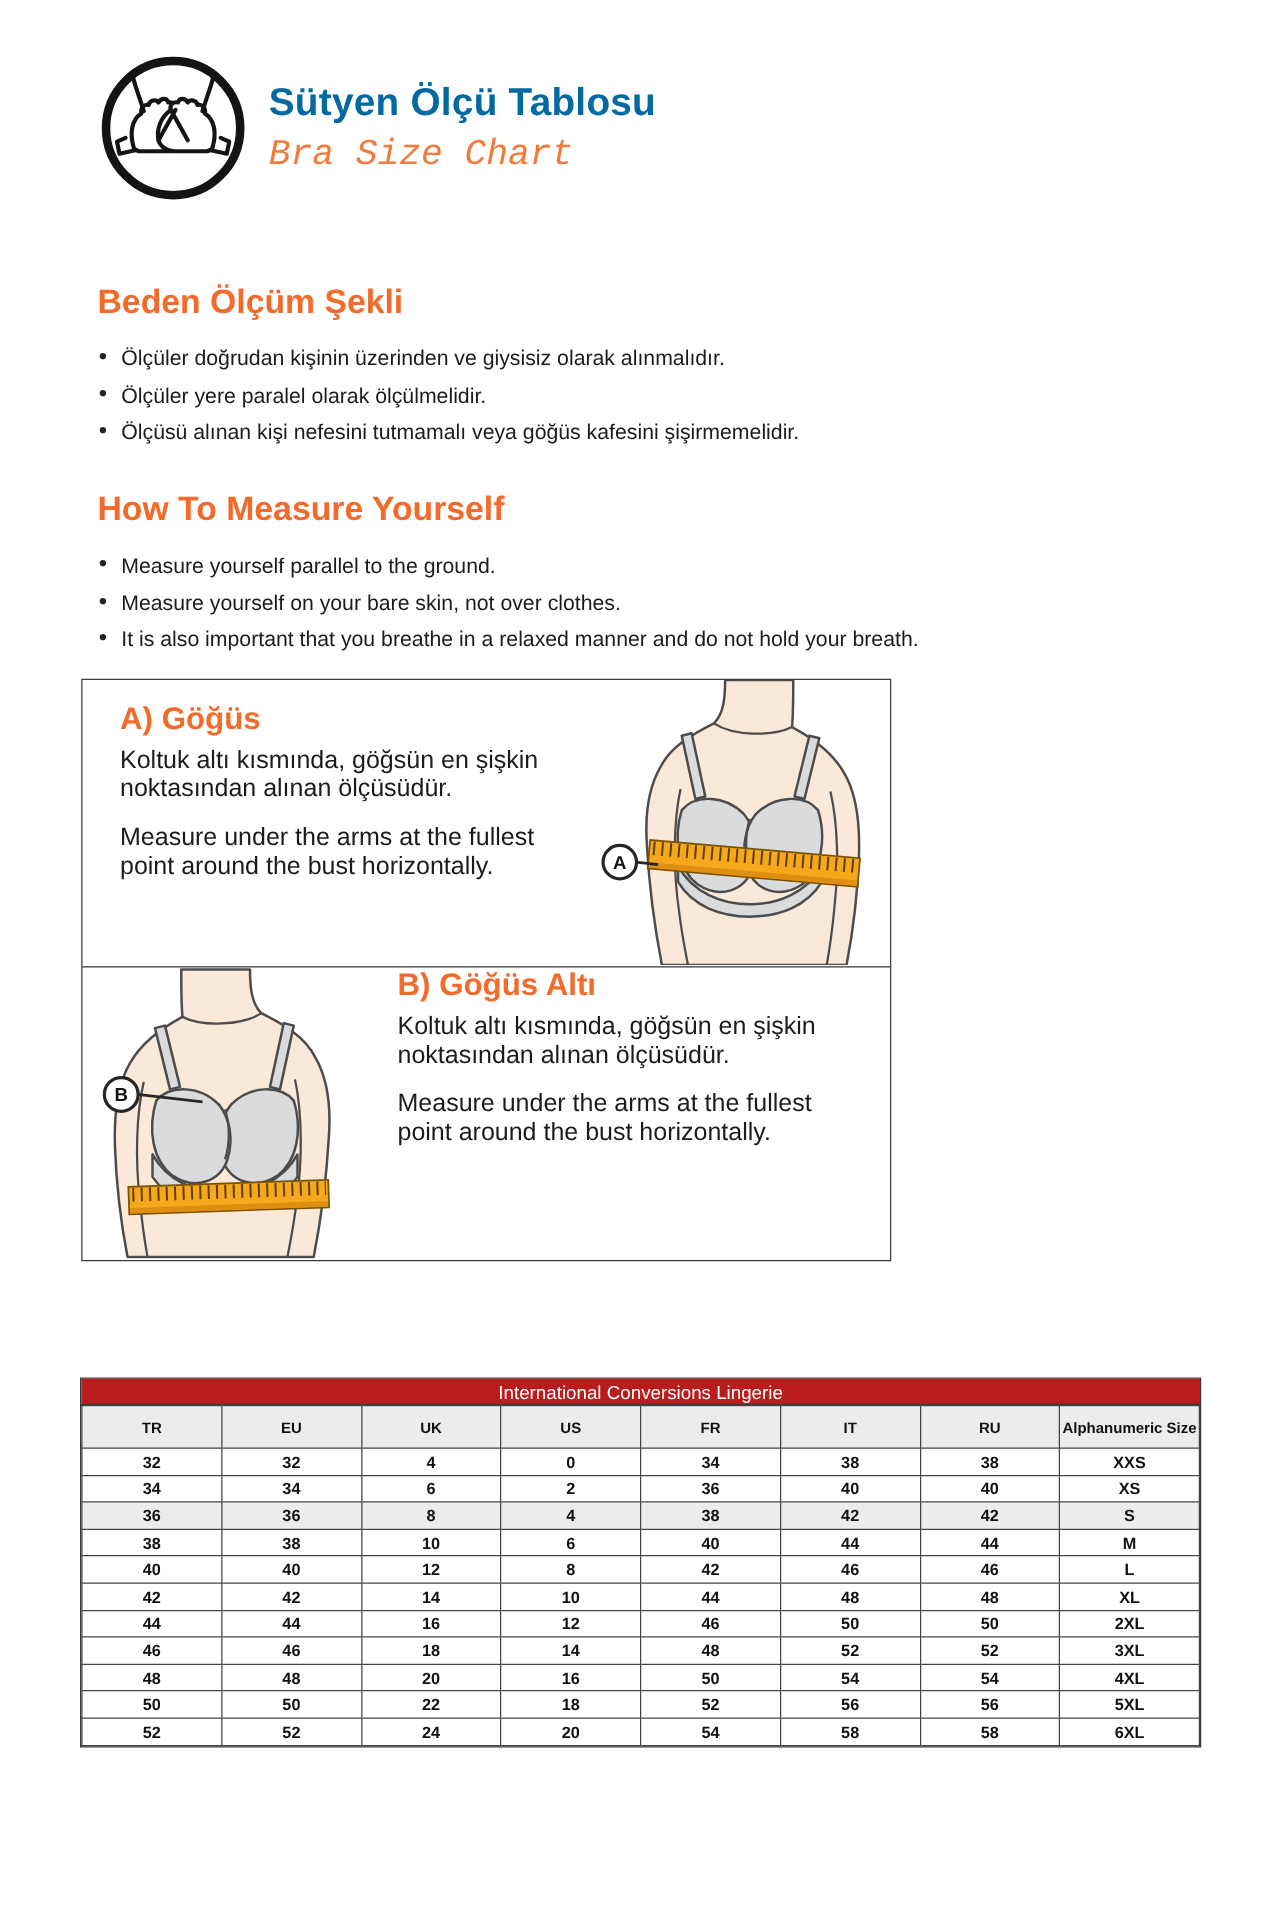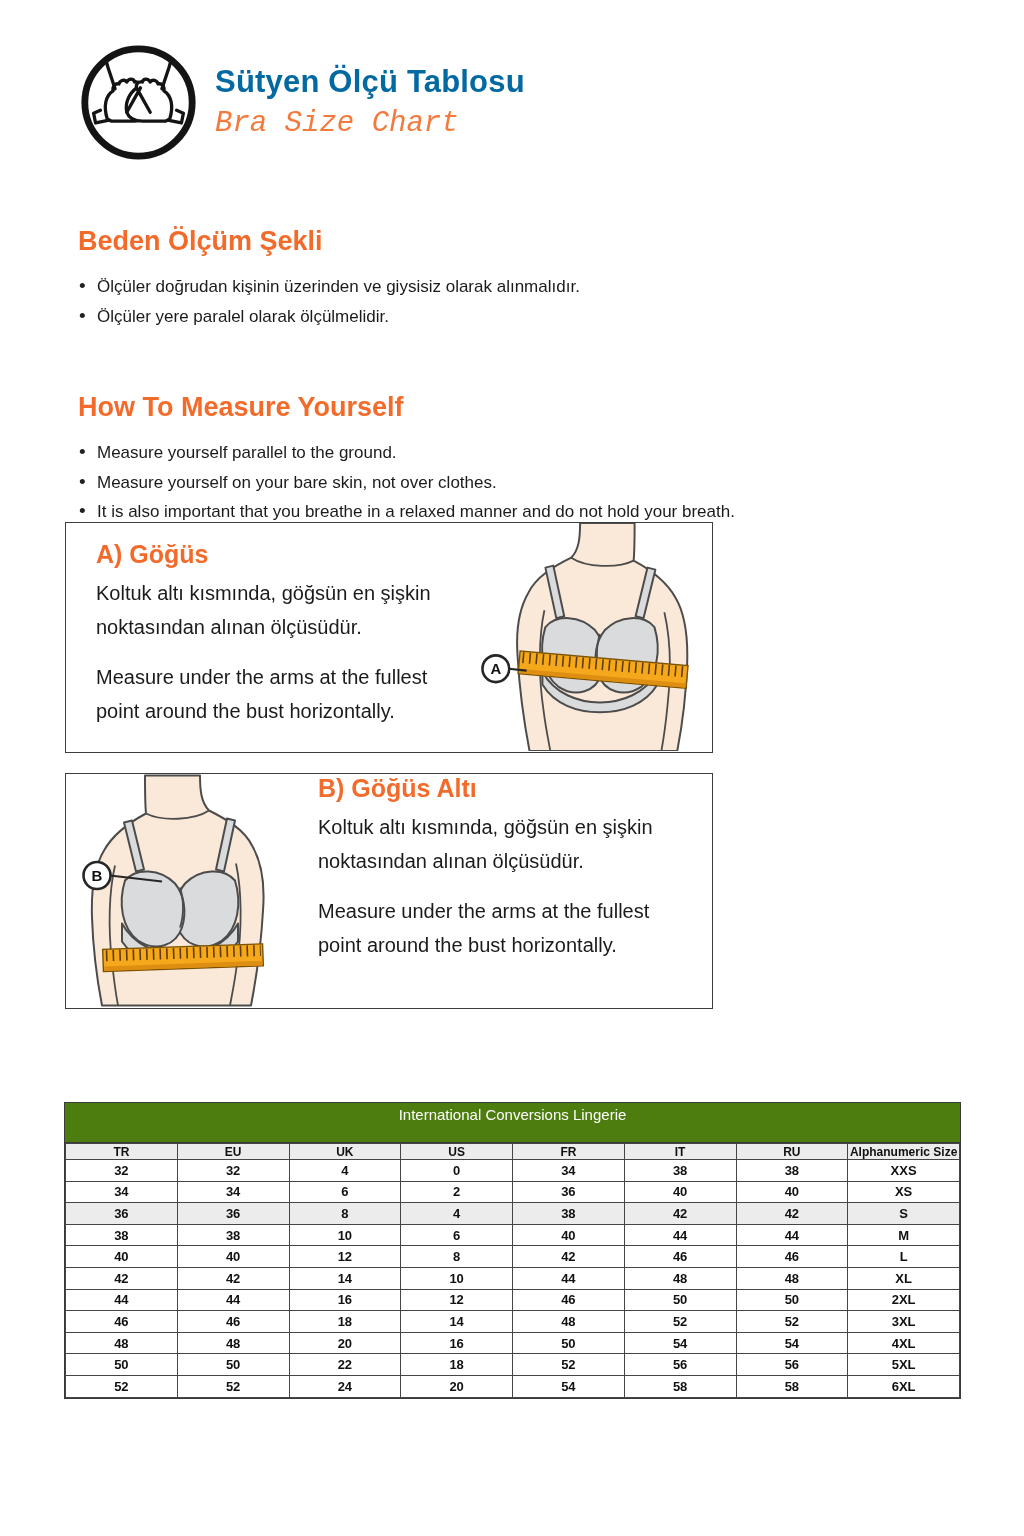--- a/index.html
+++ b/index.html
@@ -26,45 +26,45 @@
   ul.bullets li {
     position:relative; padding-left:19px;
     font-size:17px; line-height:29.5px; color:#1b1b1b;
   }
   ul.bullets li::before {
     content:"\2022"; position:absolute; left:1px; top:-1px; font-size:19px; color:#222;
   }
 
   
   .mbox { left:65px; width:648px; background:#fff; border:1.6px solid #3d3d3d; }
-  .box-a { top:522px;  height:231px; }
+  .box-a { top:543px;  height:231px; }
   .box-b { top:772.5px; height:236px; }
   .mbox .text-col { position:absolute; width:382px; }
   .box-a .text-col { left:30px; top:17px; }
   .box-b .text-col { left:252px; top:0; }
   .m-head { font-size:25px; font-weight:bold; color:#F26B2B; margin:0 0 7px 0; }
-  .m-body { font-size:20px; line-height:34px; margin:0 0 16px 0; width:372px; }
+  .m-body { font-size:20px; line-height:23px; margin:0 0 16px 0; width:372px; }
   .fig { position:absolute; top:0; }
   .fig-a { right:0; width:243px; height:228px; }
   .fig-b { left:1px; width:245px; height:233px; }
 
   
   .conv { left:64px; top:1102px; width:897px; border:1.8px solid #3a3a3a; }
   .conv-title {
-    background:#4d7c0f; color:#ffffff; text-align:center;
-    font-size:15px; font-weight:400; height:40px; line-height:23px;
+    background:#b91c1c; color:#ffffff; text-align:center;
+    font-size:15px; font-weight:400; height:21px; line-height:23px;
     border-bottom:1.6px solid #3a3a3a;
   }
   table.conv-table { width:100%; border-collapse:collapse; table-layout:fixed; }
   table.conv-table th, table.conv-table td {
     border:1.4px solid #454545; text-align:center; white-space:nowrap;
     padding:0;
   }
   table.conv-table th {
-    background:#ececec; height:16px; font-size:12px; font-weight:bold; color:#111;
+    background:#ececec; height:34px; font-size:12px; font-weight:bold; color:#111;
   }
   table.conv-table td {
     height:21.6px; font-size:13px; font-weight:bold; color:#111; background:#fff;
   }
   table.conv-table tr.shaded td { background:#ececec; }
 </style>
 </head>
 <body>
 
 <div class="abs logo">
@@ -88,20 +88,21 @@
 <div class="abs titles">
   <h1 class="title-tr">Sütyen Ölçü Tablosu</h1>
   <h2 class="title-en">Bra Size Chart</h2>
 </div>
 
 <div class="abs section sec-tr">
   <h3 class="sec-head">Beden Ölçüm Şekli</h3>
   <ul class="bullets">
       <li>Ölçüler doğrudan kişinin üzerinden ve giysisiz olarak alınmalıdır.</li>
       <li>Ölçüler yere paralel olarak ölçülmelidir.</li>
+      <li>Ölçüsü alınan kişi nefesini tutmamalı veya göğüs kafesini şişirmemelidir.</li>
     </ul>
 </div>
 
 <div class="abs section sec-en">
   <h3 class="sec-head">How To Measure Yourself</h3>
   <ul class="bullets">
       <li>Measure yourself parallel to the ground.</li>
       <li>Measure yourself on your bare skin, not over clothes.</li>
       <li>It is also important that you breathe in a relaxed manner and do not hold your breath.</li>
     </ul>

